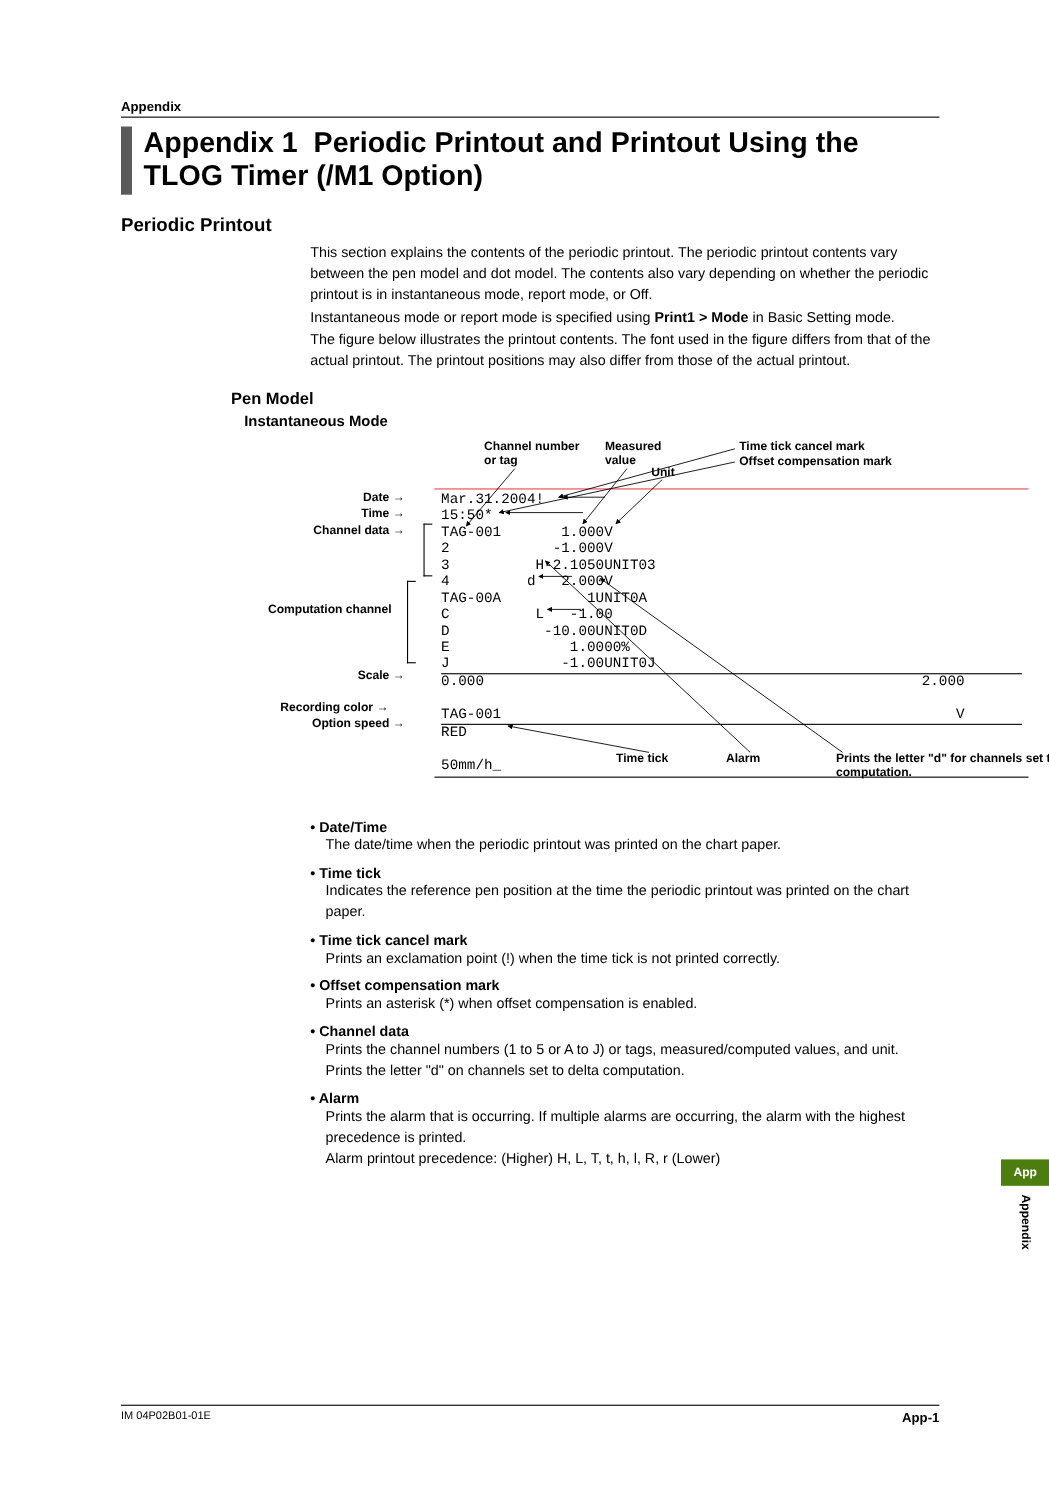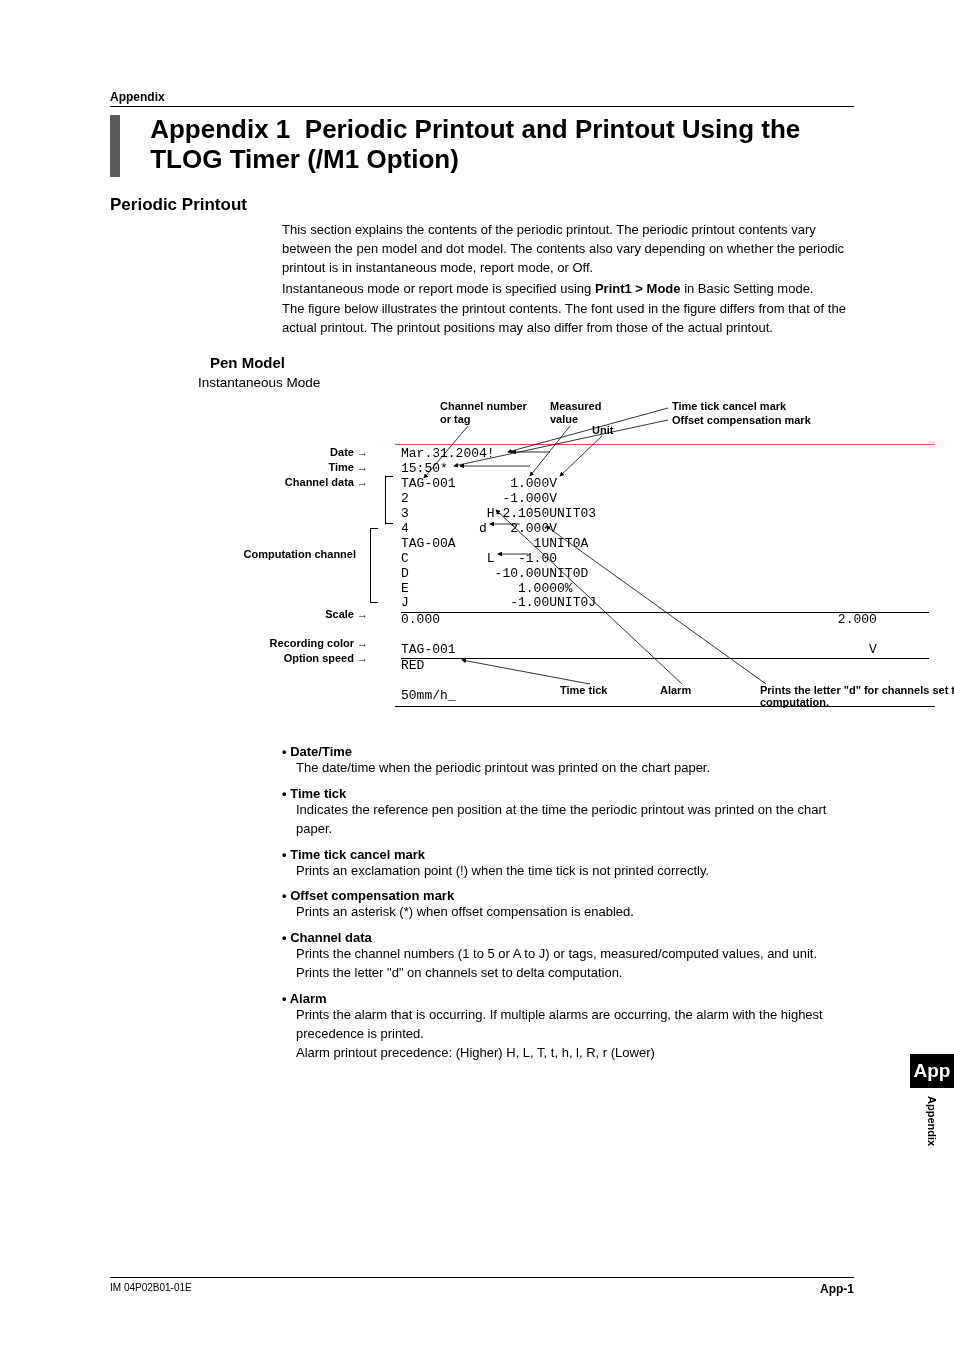--- a/index.html
+++ b/index.html
@@ -20,21 +20,20 @@
     font-size: 12px;
     font-weight: bold;
     border-bottom: 1.5px solid #000;
     padding-bottom: 2px;
     margin-bottom: 8px;
   }
   .title-row {
     display: flex;
     align-items: flex-start;
     margin-bottom: 18px;
-    gap: 20px;
   }
   .title-bar {
     width: 14px;
     background: #5a5a5a;
     margin-right: 10px;
     align-self: stretch;
     min-height: 62px;
   }
   .title-text {
     font-size: 26px;
@@ -54,22 +53,22 @@
   .body-block p { margin-bottom: 2px; }
   .h3 {
     font-size: 15px;
     font-weight: bold;
     margin-left: 100px;
     margin-top: 16px;
     margin-bottom: 4px;
   }
   .h4 {
     font-size: 13.5px;
-    font-weight: normal;
-    margin-left: 88px;
+    font-weight: bold;
+    margin-left: 112px;
     margin-bottom: 6px;
   }
 
   
   .figure {
     position: relative;
     margin: 0 0 28px 0;
     height: 320px;
   }
   .figure .mono-box {
@@ -123,23 +122,23 @@
   .bullet-body { font-size: 13px; line-height: 1.45; margin-left: 14px; }
 
   
   .side-tab {
     position: absolute;
     right: 0;
     top: 1054px;
     width: 44px;
   }
   .tab-box {
-    background: #000000;
+    background: #4d7c0f;
     color: #fff;
-    font-size: 19px;
+    font-size: 11px;
     font-weight: bold;
     text-align: center;
     padding: 6px 0;
   }
   .tab-vert {
     writing-mode: vertical-rl;
     font-size: 11px;
     font-weight: bold;
     padding: 8px 0 0 0;
     text-align: center;
@@ -215,21 +214,21 @@
 <span style="display:block;border-top:1px solid #000;">RED</span>
 <span>50mm/h_</span></div>
 
     <div class="fig-label left" style="left:198px; top:50px; width:60px;"><span>Date</span> →</div>
     <div class="fig-label left" style="left:198px; top:65px; width:60px;"><span>Time</span> →</div>
     <div class="fig-label left" style="left:140px; top:80px; width:118px;"><span>Channel data</span> →</div>
     <div class="fig-label left" style="left:110px; top:152px; width:136px;">Computation channel</div>
     <div class="bracket" style="left:260px; top:132px; height:75px;"></div>
     <div class="bracket" style="left:275px; top:80px; height:48px;"></div>
     <div class="fig-label left" style="left:198px; top:212px; width:60px;"><span>Scale</span> →</div>
-    <div class="fig-label left" style="left:130px; top:241px; width:128px;"><span>Recording color</span> →</div>
+    <div class="fig-label left" style="left:130px; top:241px; width:128px;text-align:center;"><span>Recording color</span> →</div>
     <div class="fig-label left" style="left:140px; top:256px; width:118px;"><span>Option speed</span> →</div>
 
     <svg style="position:absolute; left:0; top:0; width:840px; height:320px; pointer-events:none;">
       <defs>
         <marker id="ah" markerWidth="6" markerHeight="6" refX="5" refY="3" orient="auto">
           <path d="M0,0 L6,3 L0,6 Z" fill="#000"></path>
         </marker>
       </defs>
 
       <line x1="358" y1="30" x2="314" y2="82" stroke="#000" stroke-width="0.8" marker-end="url(#ah)"></line>

